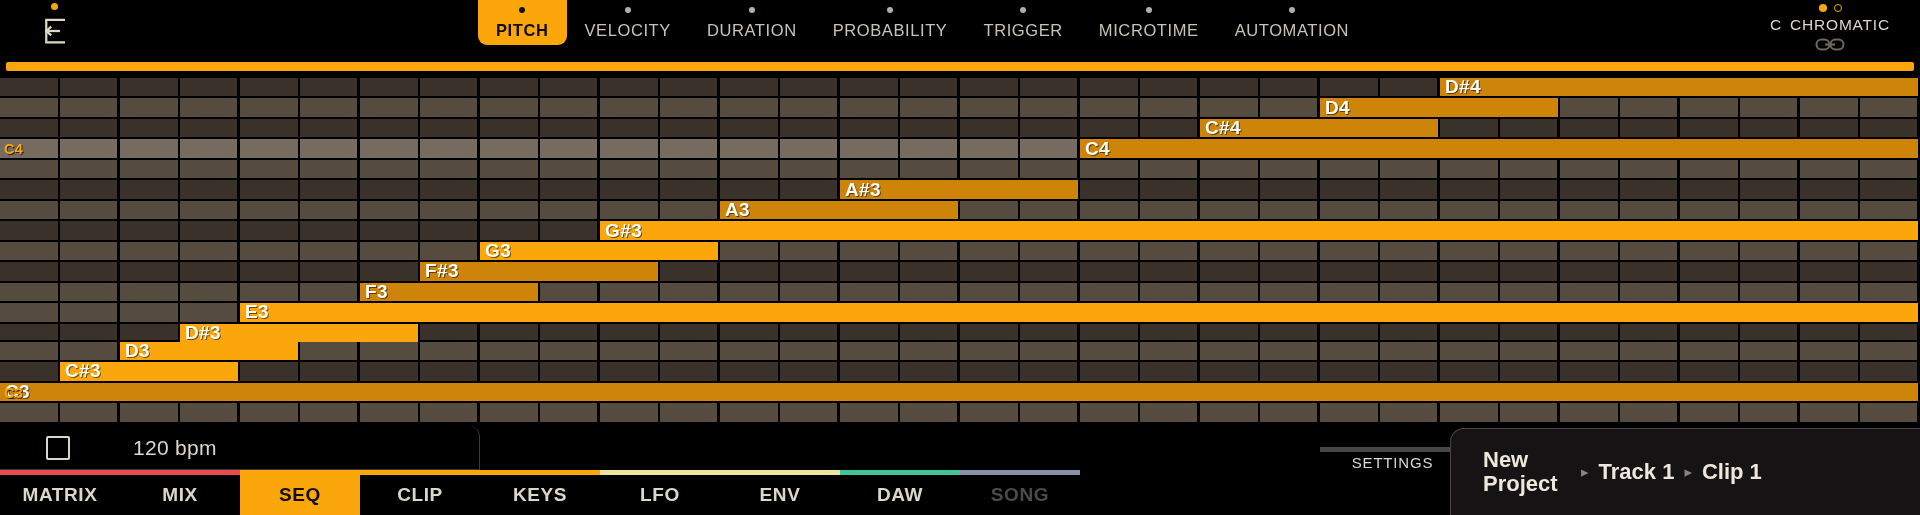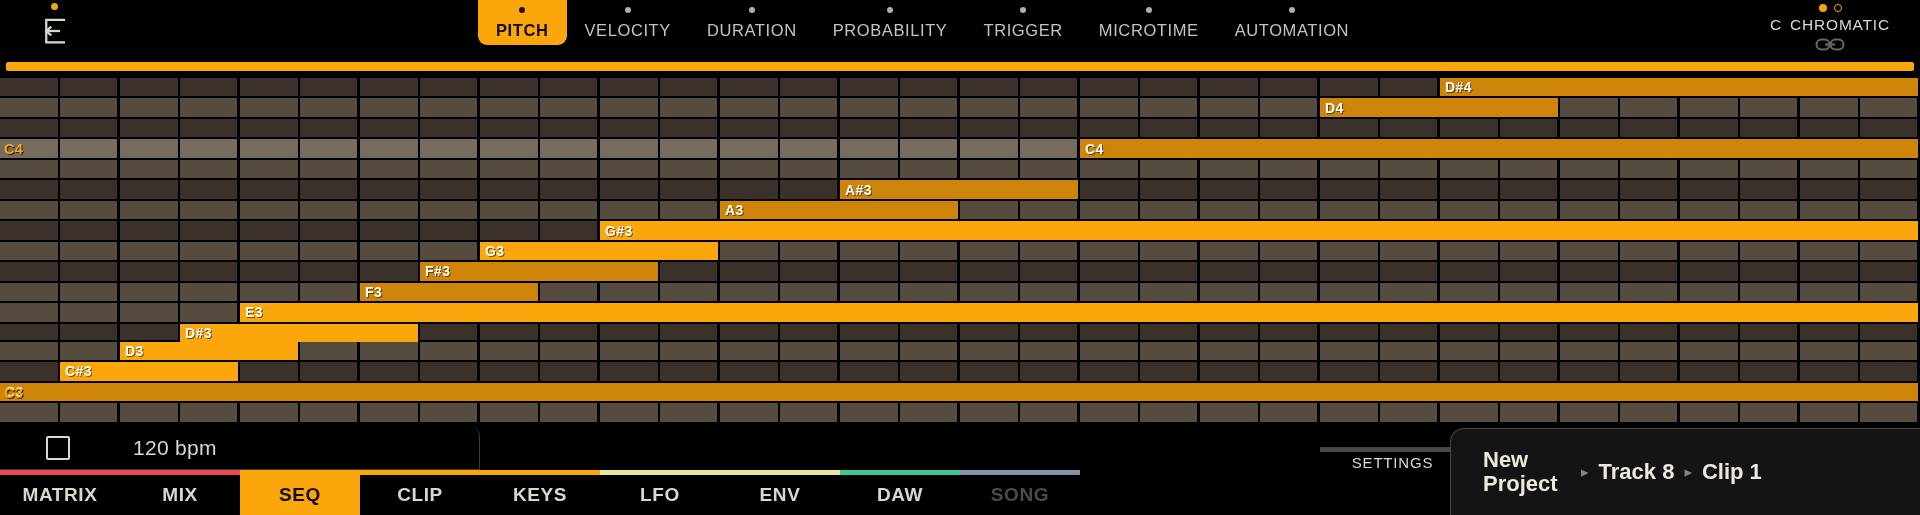--- a/index.html
+++ b/index.html
@@ -73,21 +73,21 @@
     position: absolute; top: 0; height: 20.47px;
     display: flex; align-items: center;
     padding-left: 5px;
     border-bottom: 2px solid #000;
     overflow: hidden;
     cursor: pointer;
   }
   .note.bright { background: #FBA70C; }
   .note.dim    { background: #CE8409; }
   .note-label {
-    font-size: 14px; font-weight: 700; color: #fff; letter-spacing: 0.4px;
+    font-size: 19px; font-weight: 700; color: #fff; letter-spacing: 0.4px;
     text-shadow: 1px 1px 0 rgba(0,0,0,.55);
     white-space: nowrap;
   }
   .row.root .rootlabel {
     position: absolute; left: 4px; top: 2px;
     font-size: 14.5px; font-weight: 700; color: #FBA70C; letter-spacing: 0.4px;
     text-shadow: 1px 1px 0 rgba(0,0,0,.7);
     pointer-events: none; z-index: 3;
   }
 
@@ -310,20 +310,23 @@
           <div class="cell barline"></div>
           <div class="cell"></div>
           <div class="cell barline"></div>
           <div class="cell"></div>
           <div class="cell barline"></div>
           <div class="cell"></div>
           <div class="cell barline"></div>
           <div class="cell"></div>
           <div class="cell barline"></div>
         </div>
+        <div class="note dim" style="left: 1200px; width: 238px; height: 20.4706px;">
+          <span class="note-label">C#4</span>
+        </div>
       </div>
       <div class="row root" style="height: 20.4706px;">
         <div class="cells">
           <div class="cell"></div>
           <div class="cell barline"></div>
           <div class="cell"></div>
           <div class="cell barline"></div>
           <div class="cell"></div>
           <div class="cell barline"></div>
           <div class="cell"></div>
@@ -870,21 +873,21 @@
     </div>
 
     <div id="settings-wrap">
       <div id="settings-line"></div>
       <div id="settings-label">SETTINGS</div>
     </div>
 
     <div id="breadcrumb">
       <div class="bc-project">New Project</div>
       <div class="bc-sep">▸</div>
-      <div class="bc-item">Track 8</div>
+      <div class="bc-item">Track 1</div>
       <div class="bc-sep">▸</div>
       <div class="bc-item">Clip 1</div>
     </div>
 
     <div id="tabbar">
       <div id="seq-active-bg" style="left: 240px; width: 120px;"></div>
       <div id="strip">
           <div style="width: 120px; background: rgb(233, 75, 82);"></div>
           <div style="width: 120px; background: rgb(233, 75, 82);"></div>
           <div style="width: 120px; background: rgb(251, 167, 12);"></div>

